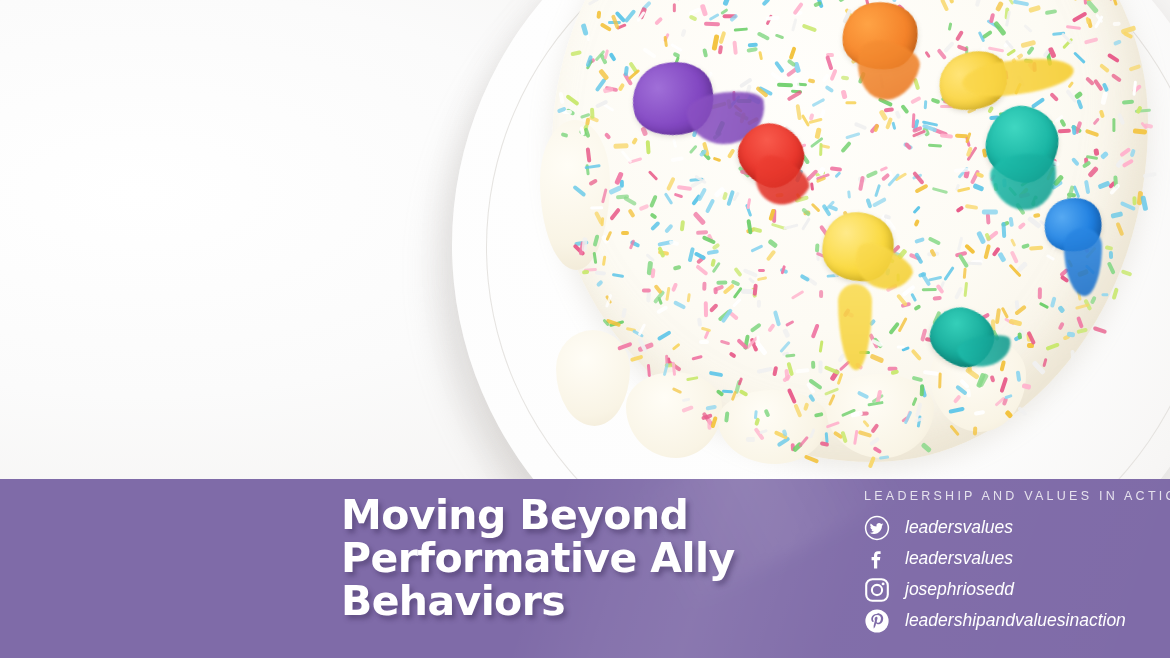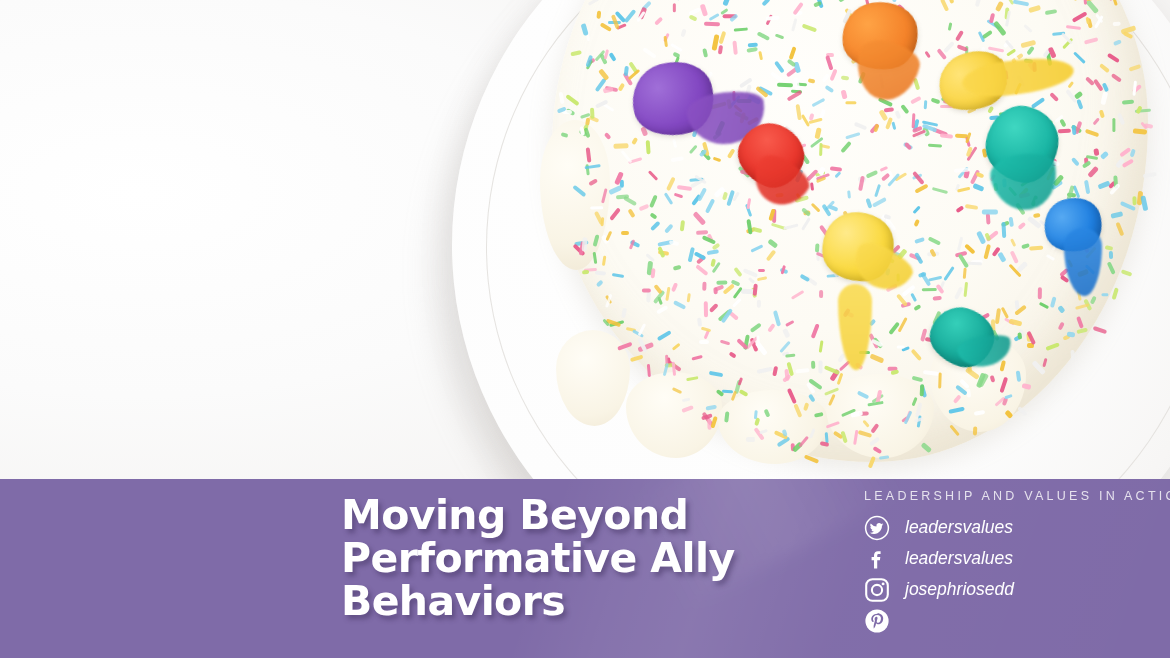--- a/index.html
+++ b/index.html
@@ -1191,16 +1191,17 @@
       <span class="social-handle">josephriosedd</span>
     </div>
 
     <div class="social-row">
       <span class="social-icon">
         <svg width="26" height="26" viewBox="0 0 26 26" aria-hidden="true">
           <circle cx="13" cy="13" r="11.6" fill="#ffffff"></circle>
           <path fill="#7f6ba8" d="M13.45 5.7c-4.1 0-6.17 2.83-6.17 5.19 0 1.43.56 2.7 1.76 3.18.2.08.37 0 .43-.21l.18-.68c.06-.21.03-.29-.13-.48-.35-.4-.57-.93-.57-1.68 0-2.16 1.66-4.09 4.33-4.09 2.36 0 3.66 1.41 3.66 3.3 0 2.48-1.12 4.58-2.79 4.58-.92 0-1.61-.75-1.39-1.67.26-1.1.78-2.29.78-3.09 0-.71-.39-1.3-1.19-1.3-.95 0-1.7.96-1.7 2.26 0 .82.28 1.38.28 1.38l-1.14 4.72c-.34 1.4-.05 3.11-.03 3.29.02.1.15.13.21.05.09-.11 1.21-1.47 1.59-2.83.11-.38.62-2.38.62-2.38.31.58 1.22 1.09 2.18 1.09 2.87 0 4.82-2.57 4.82-6.02 0-2.6-2.24-5.03-5.65-5.03z"></path>
         </svg>
       </span>
+      <span class="social-handle">leadershipandvaluesinaction</span>
     </div>
   </div>
 
 </div>
 
 </body></html>

